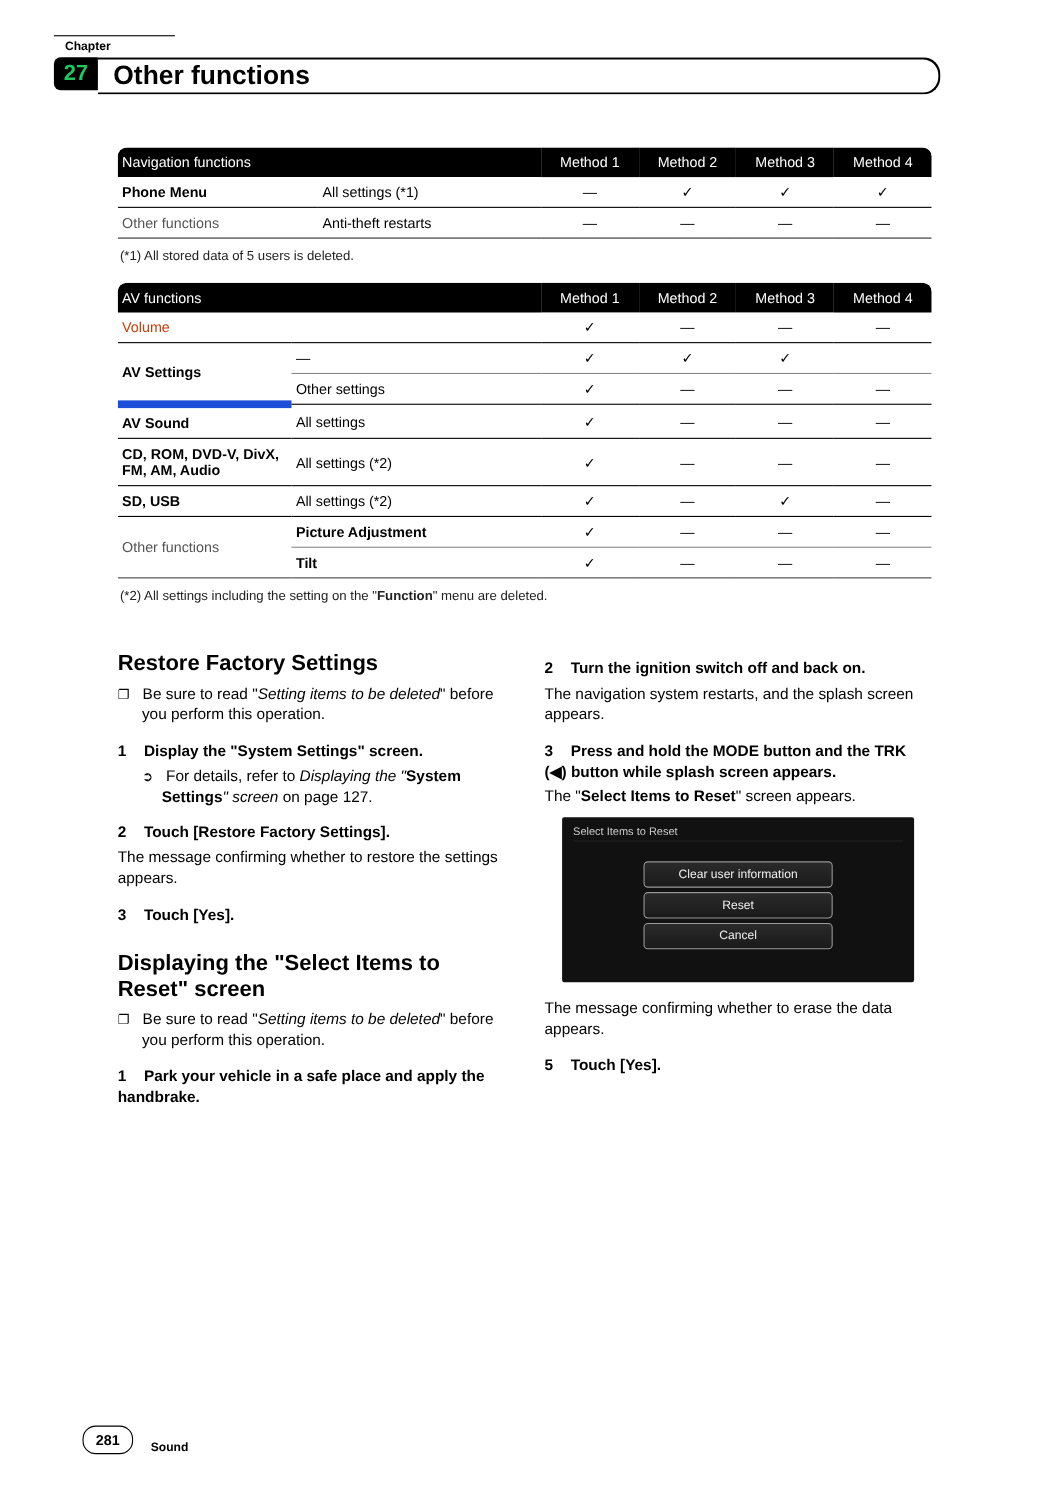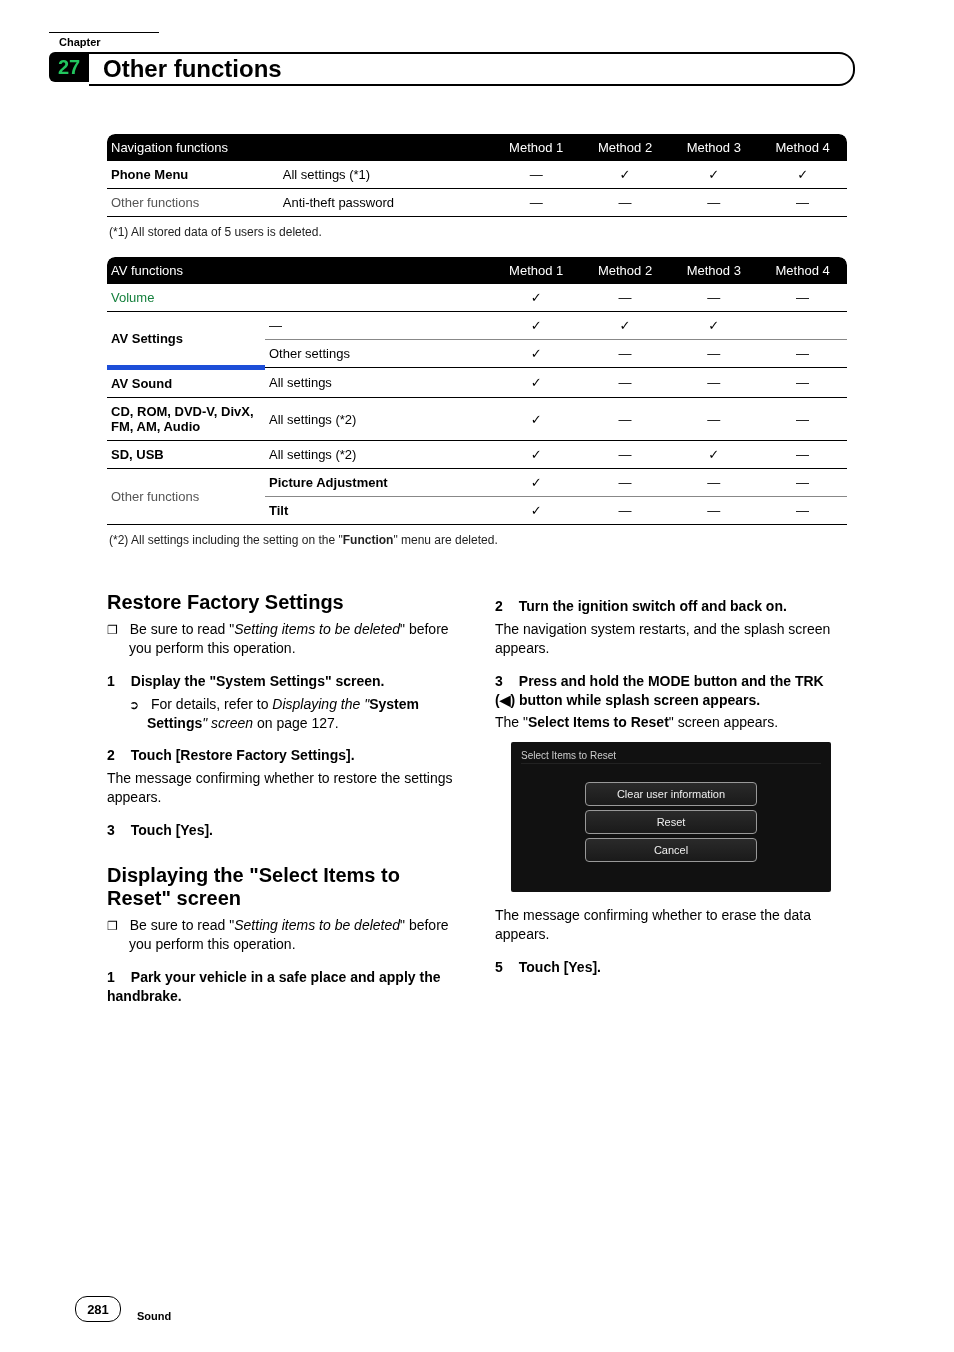--- a/index.html
+++ b/index.html
@@ -70,21 +70,21 @@
         <tr class="row-b">
           <td class="bold">Phone Menu</td>
           <td>All settings (*1)</td>
           <td class="value-cell dash">—</td>
           <td class="value-cell">✓</td>
           <td class="value-cell">✓</td>
           <td class="value-cell">✓</td>
         </tr>
         <tr class="row-b">
           <td style="color:#555">Other functions</td>
-          <td>Anti-theft password</td>
+          <td>Anti-theft restarts</td>
           <td class="value-cell dash">—</td>
           <td class="value-cell dash">—</td>
           <td class="value-cell dash">—</td>
           <td class="value-cell dash">—</td>
         </tr>
       </tbody>
         </table>
     </div>
     <div class="footnote">(*1) All stored data of 5 users is deleted.</div>
 
@@ -92,28 +92,28 @@
       <table>
         <tbody>
             <tr class="tbl-head-row">
           <th colspan="2">AV functions</th>
           <th class="mcol">Method 1</th>
           <th class="mcol">Method 2</th>
           <th class="mcol">Method 3</th>
           <th class="mcol">Method 4</th>
         </tr>
         <tr class="row-b">
-          <td colspan="2" style="color:#15803d">Volume</td>
+          <td colspan="2" style="color:#c2410c">Volume</td>
           <td class="value-cell">✓</td>
           <td class="value-cell dash">—</td>
           <td class="value-cell dash">—</td>
           <td class="value-cell dash">—</td>
         </tr>
         <tr class="row-b-thin">
-          <td rowspan="2" class="bold" style="border-bottom:5px solid #1d4ed8">AV Settings</td>
+          <td rowspan="2" class="bold" style="border-bottom:7px solid #1d4ed8">AV Settings</td>
           <td class="dash">—</td>
           <td class="value-cell">✓</td>
           <td class="value-cell">✓</td>
           <td class="value-cell">✓</td>
           <td class="value-cell"></td>
         </tr>
         <tr class="row-b">
           <td>Other settings</td>
           <td class="value-cell">✓</td>
           <td class="value-cell dash">—</td>

